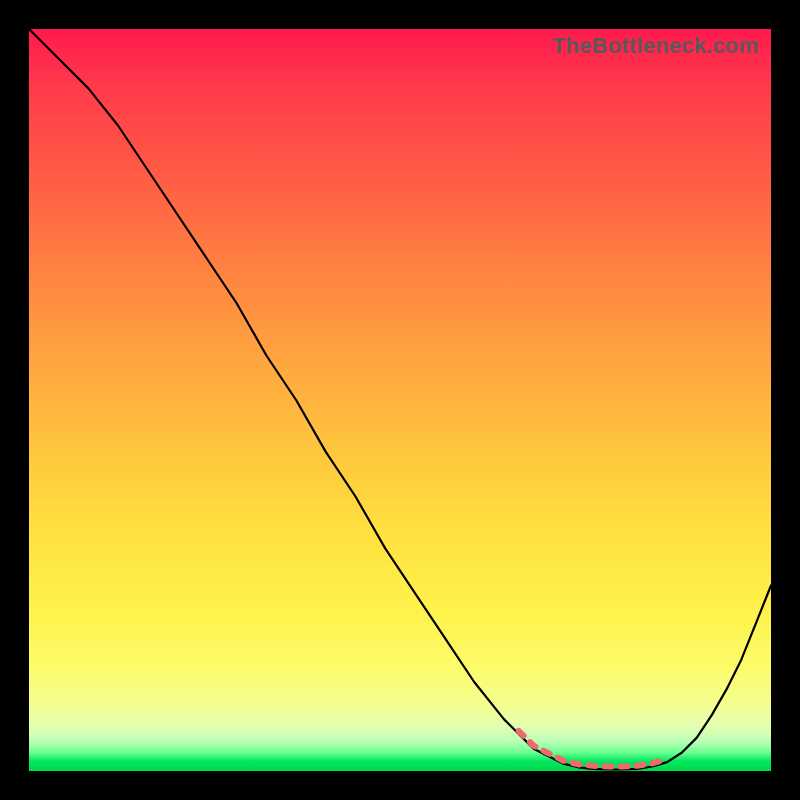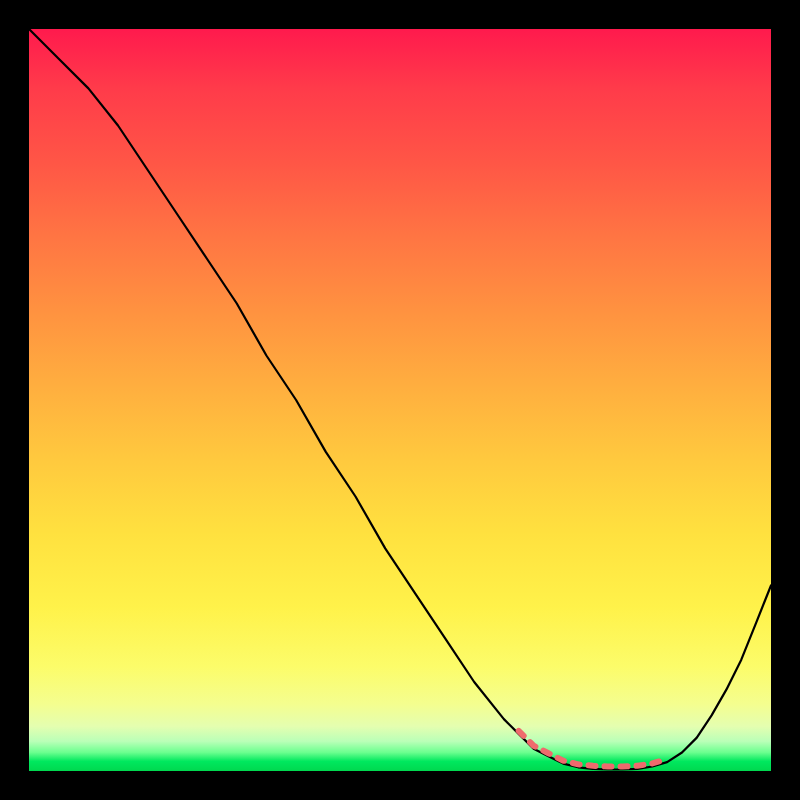--- a/index.html
+++ b/index.html
@@ -74,18 +74,19 @@
     stroke-width: 6;
     stroke-linecap: round;
     stroke-dasharray: 7 9;
   }
 </style>
 </head>
 <body>
 
 <div class="container">
   <div class="plot-area">
+    <span class="watermark">TheBottleneck.com</span>
     <svg class="curve" viewBox="0 0 742 742" preserveAspectRatio="none">
       <path class="curve-path" d="M0.0 0.0 L29.7 29.7 L59.4 59.4 L89.0 96.5 L118.7 141.0 L148.4 185.5 L178.1 230.0 L207.8 274.5 L237.4 326.5 L267.1 371.0 L296.8 422.9 L326.5 467.5 L356.2 519.4 L385.8 563.9 L415.5 608.4 L445.2 653.0 L474.9 690.1 L489.7 704.9 L504.6 719.7 L519.4 727.2 L534.2 734.6 L549.1 738.3 L563.9 739.8 L578.8 740.5 L593.6 740.5 L608.4 739.8 L623.3 737.5 L638.1 733.1 L653.0 723.5 L667.8 708.6 L682.6 686.4 L697.5 660.4 L712.3 630.7 L727.2 593.6 L742.0 556.5"></path>
       <path class="flat-dash" d="M489.7 701.9 L504.6 716.7 L519.4 724.2 L534.2 731.6 L549.1 735.3 L563.9 736.8 L578.8 737.5 L593.6 737.5 L608.4 736.8 L623.3 734.5 L638.1 730.1"></path>
     </svg>
   </div>
 </div>
 
 </body></html>

